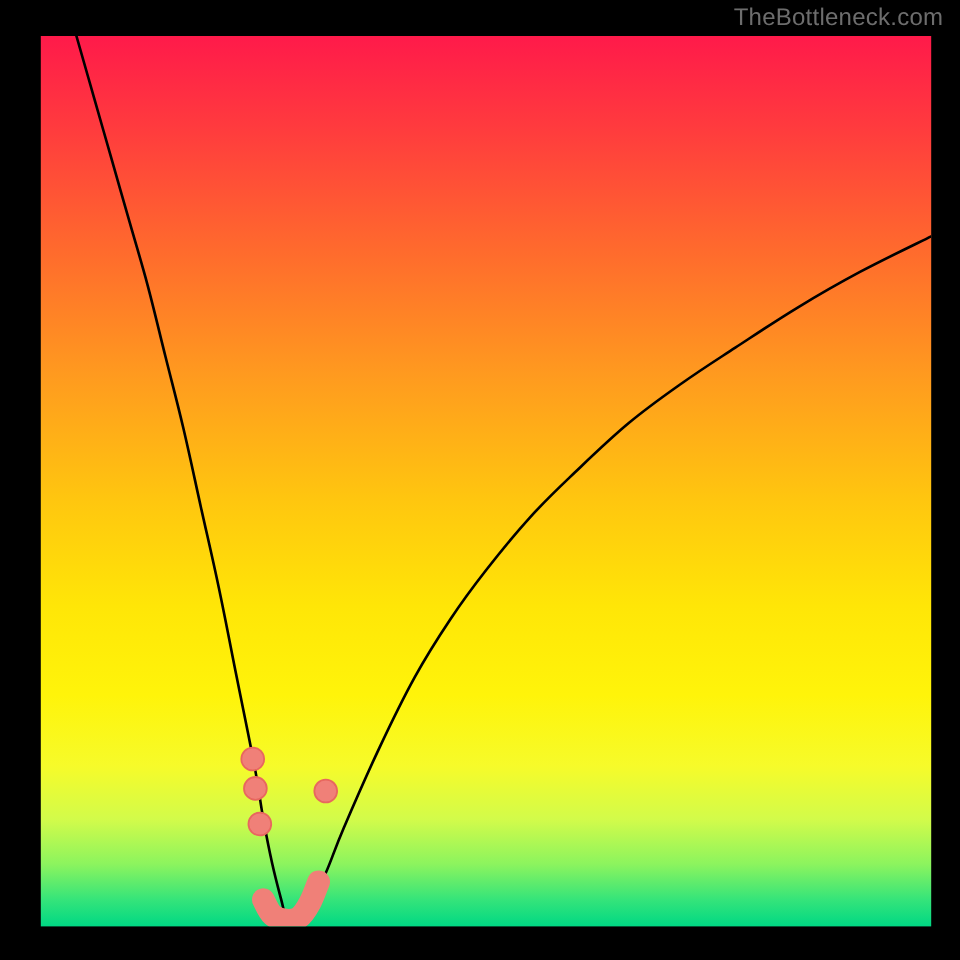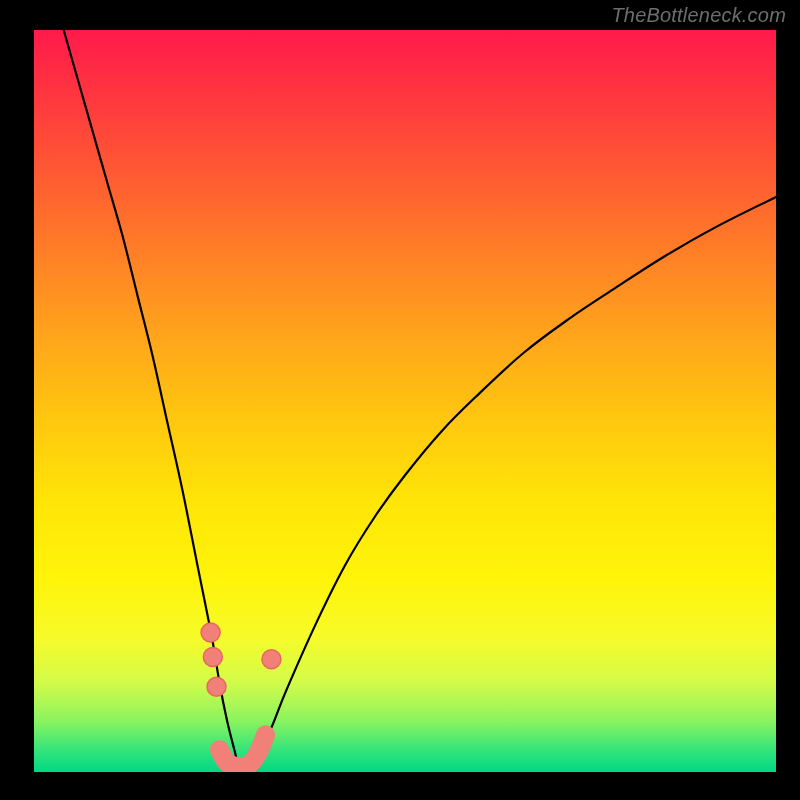--- a/index.html
+++ b/index.html
@@ -21,21 +21,20 @@
   }
   .watermark {
     position: absolute;
     top: 4px;
     right: 14px;
     color: #6d6d6d;
     font-size: 20px;
     font-weight: 500;
     letter-spacing: 0.2px;
     z-index: 50;
-    font-style: italic;
   }
   .plot-area {
     position: absolute;
     left: 34px;
     top: 30px;
     width: 742px;
     height: 742px;
     overflow: hidden;
     
     background: linear-gradient(

